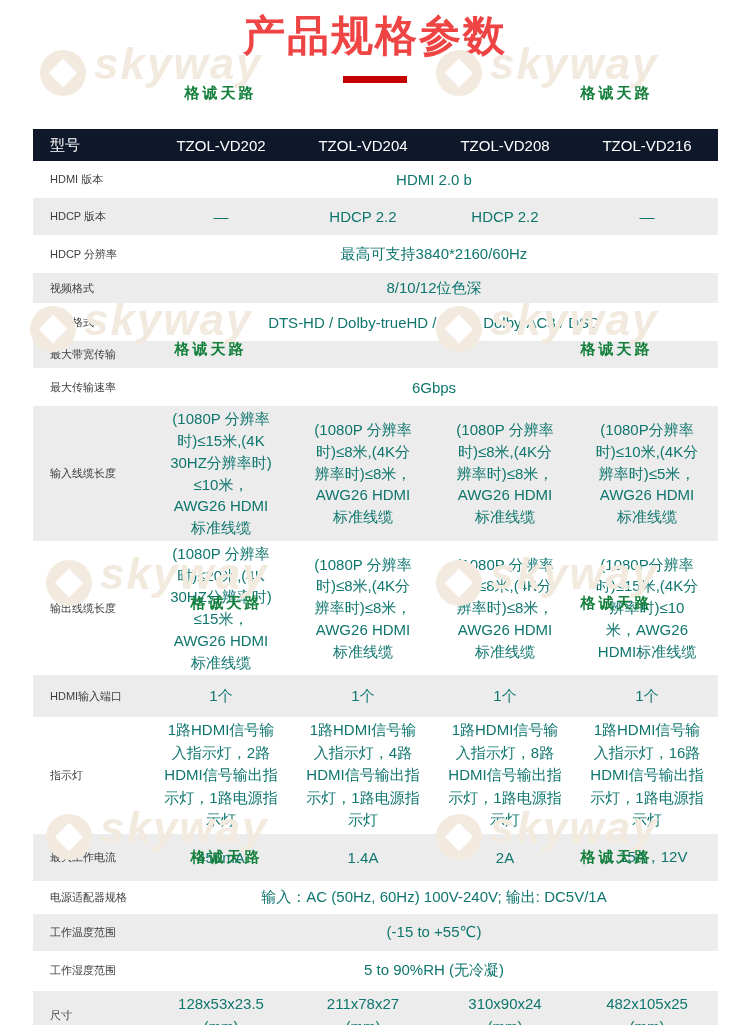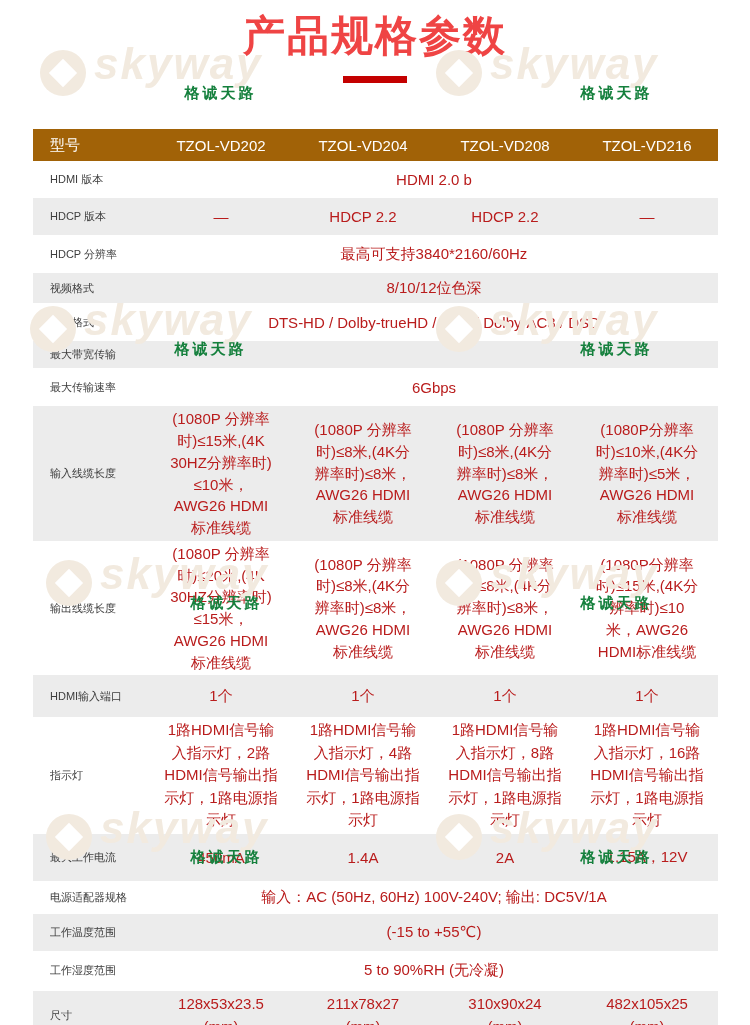--- a/index.html
+++ b/index.html
@@ -21,36 +21,36 @@
     width:64px;height:7px;background:#c40000;
     margin:16px auto 0 auto;
   }
 
   
   table.spec{
     position:relative;z-index:1;
     table-layout:fixed;border-collapse:collapse;
     width:685px;margin:46px 0 0 33px;
   }
-  table.spec thead tr{background:#a16207;}
+  table.spec thead tr{background:#0f172a;}
   table.spec thead th{
     color:#ffffff;font-size:15px;font-weight:normal;
     text-align:center;vertical-align:middle;
   }
   table.spec th.lbl{
     text-align:left;padding-left:17px;white-space:nowrap;
   }
   table.spec tbody th{
     text-align:left;padding-left:17px;
     font-weight:normal;font-size:11px;color:#3d3d3d;
     vertical-align:middle;white-space:nowrap;
   }
   table.spec tbody td{
     text-align:center;vertical-align:middle;
-    font-size:15px;color:#b91c1c;white-space:pre-line;
+    font-size:15px;color:#0f766e;white-space:pre-line;
     padding:2px 2px;
   }
   table.spec tbody tr:nth-child(even){background:#ececec;}
   td.span{text-align:left;padding-left:14px;}
   td.cable{
     text-align:left;font-size:13px;line-height:1.45;
     padding:8px 4px 8px 18px;
   }
   td.ind{font-size:13px;line-height:1.5;padding:6px 2px;}
   td.dim{font-size:14px;line-height:1.5;}

